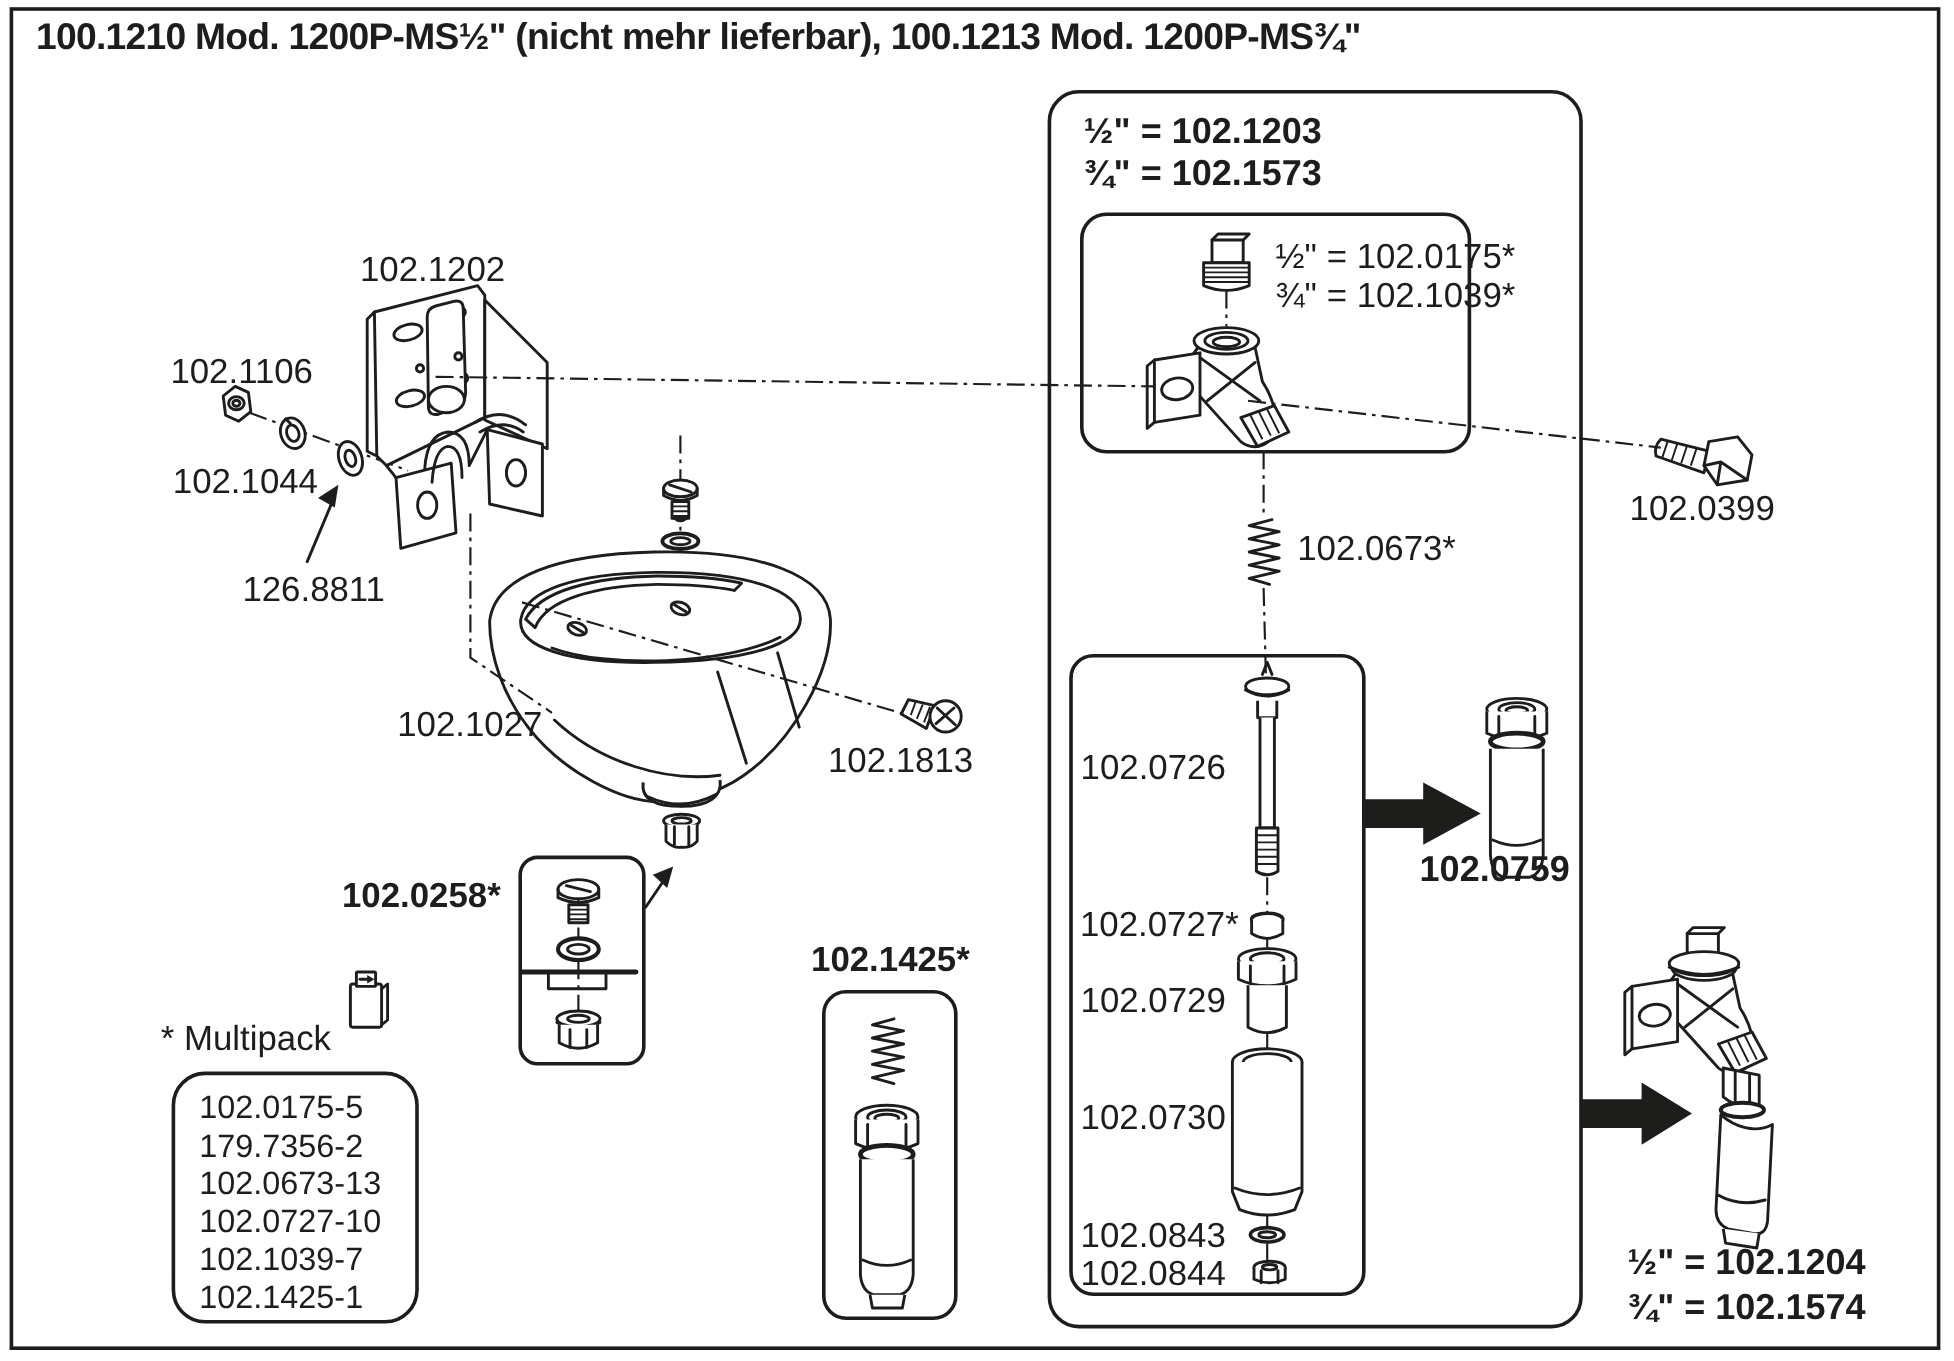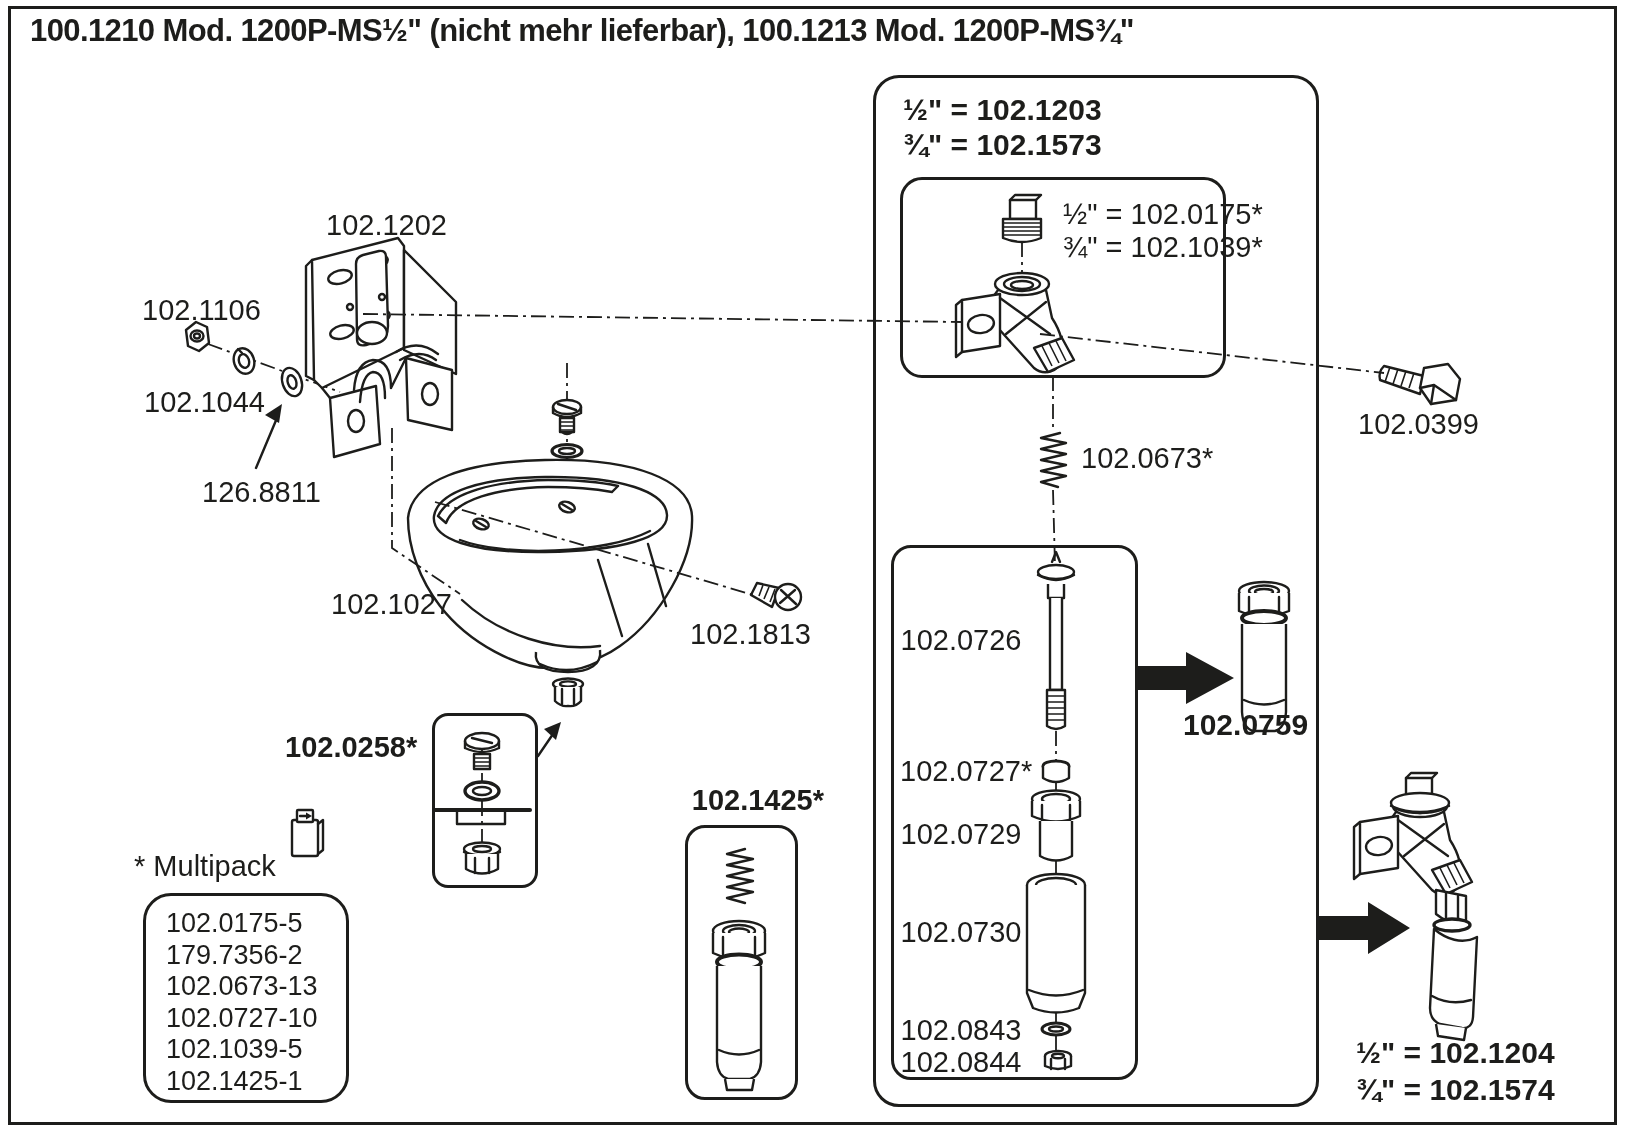--- a/index.html
+++ b/index.html
@@ -276,39 +276,39 @@
     <g>
       <path class="ln" d="M256,468 L277,418"></path>
       <polygon class="blk" points="282,404 265,415 279,423"></polygon>
     </g>
     <g>
       <path class="ln" d="M538,756 L553,734"></path>
       <polygon class="blk" points="561,722 544,729 556,740"></polygon>
     </g>
   </svg>
 
-  <div class="lbl" style="left:300px;top:211px;margin-left:26px;">102.1202</div>
+  <div class="lbl" style="left:300px;top:211px;">102.1202</div>
   <div class="lbl" style="left:142px;top:296px;">102.1106</div>
   <div class="lbl" style="left:144px;top:388px;">102.1044</div>
   <div class="lbl" style="left:202px;top:478px;">126.8811</div>
   <div class="lbl" style="left:331px;top:590px;">102.1027</div>
   <div class="lbl" style="left:690px;top:620px;">102.1813</div>
   <div class="lbl b" style="left:285px;top:733px;">102.0258*</div>
 
   <div class="lbl" style="left:134px;top:852px;">* Multipack</div>
   <div id="multipack-box" class="box">
     <div class="mpitem">102.0175-5</div>
     <div class="mpitem">179.7356-2</div>
     <div class="mpitem">102.0673-13</div>
     <div class="mpitem">102.0727-10</div>
-    <div class="mpitem">102.1039-5</div>
+    <div class="mpitem">102.1039-7</div>
     <div class="mpitem">102.1425-1</div>
   </div>
 
-  <div class="lbl b" style="left:660px;top:786px;width:164px;text-align:right;">102.1425*</div>
+  <div class="lbl b" style="left:660px;top:786px;width:164px;text-align:center;">102.1425*</div>
 
   <div class="lbl b" style="left:903px;top:95px;font-size:30px;">½" = 102.1203</div>
   <div class="lbl b" style="left:903px;top:130px;font-size:30px;">¾" = 102.1573</div>
   <div class="lbl" style="left:1063px;top:200px;">½" = 102.0175*</div>
   <div class="lbl" style="left:1063px;top:233px;">¾" = 102.1039*</div>
   <div class="lbl" style="left:1081px;top:444px;">102.0673*</div>
   <div class="lbl" style="left:1358px;top:410px;">102.0399</div>
 
   <div class="lbl r" style="left:900px;top:626px;">102.0726</div>
   <div class="lbl r" style="left:900px;top:757px;">102.0727*</div>

